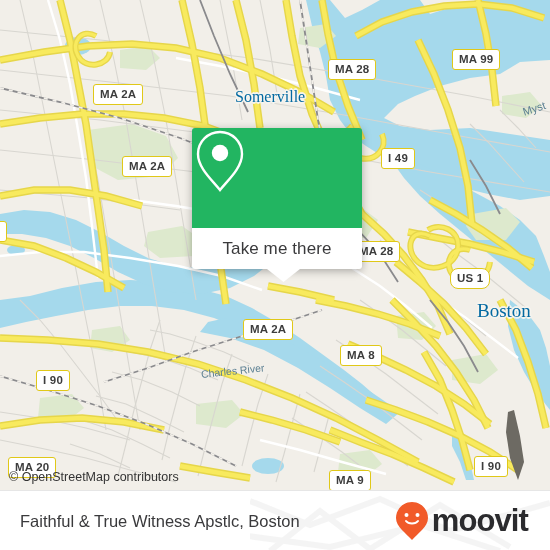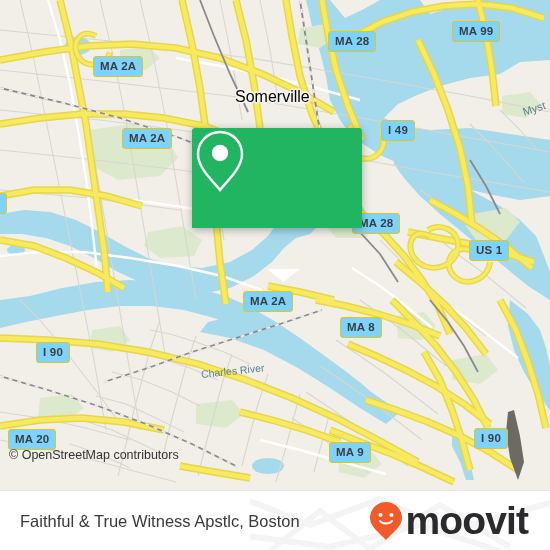--- a/index.html
+++ b/index.html
@@ -10,51 +10,52 @@
   }
   #app{position:relative;width:550px;height:550px;overflow:hidden;background:#f2efe9;}
 
   
   #map{position:absolute;left:0;top:0;width:550px;height:490px;overflow:hidden;background:#f2efe9;}
   #map svg{position:absolute;left:0;top:0;}
 
   
   .place-label{
     position:absolute;
-    font-family:Liberation Sans, sans-serif;
-    color:#000000;
+    font-family:Liberation Serif, serif;
+    color:#0369a1;
     white-space:nowrap;
     text-shadow:
       -1.6px 0 #f6f4ef, 1.6px 0 #f6f4ef, 0 -1.6px #f6f4ef, 0 1.6px #f6f4ef,
       -1.1px -1.1px #f6f4ef, 1.1px -1.1px #f6f4ef, -1.1px 1.1px #f6f4ef, 1.1px 1.1px #f6f4ef;
     pointer-events:none;
   }
   .water-label{
     position:absolute;
     font-family:"Liberation Sans", sans-serif;
     color:#5b7f92;
     white-space:nowrap;
     pointer-events:none;
   }
 
   
   .shield{
     position:absolute;
-    background:#7dd3fc;
+    background:#ffffff;
     border:1.6px solid #e0c818;
     border-radius:3px;
     color:#3d3d3d;
     font-family:"Liberation Sans", sans-serif;
     font-weight:bold;
     font-size:11.5px;
     line-height:1;
     padding:3.5px 6px 4px 6px;
     white-space:nowrap;
     letter-spacing:.2px;
     pointer-events:none;
+    margin-top:28px;
   }
 
   
   #card{
     position:absolute;
     left:192px;top:128px;width:170px;
     filter:drop-shadow(0 2px 4px rgba(0,0,0,.30));
   }
   #card-green{
     height:100px;background:#22b561;
@@ -70,21 +71,21 @@
     font-family:"Liberation Sans", sans-serif;
     font-size:17px;color:#3a3a3c;letter-spacing:.1px;
   }
   #card-tail{
     position:absolute;left:0;top:269px;width:170px;height:13px;
     pointer-events:none;
   }
 
   
   #attribution{
-    position:absolute;left:9px;top:448px;
+    position:absolute;left:9px;top:470px;
     font-family:"Liberation Sans", sans-serif;
     font-size:12.5px;color:#333333;
     white-space:nowrap;
     z-index:5;
   }
 
   
   #footer{
     position:absolute;left:0;top:490px;width:550px;height:60px;
     background:#ffffff;
@@ -97,21 +98,21 @@
     display:flex;align-items:center;
     font-family:"Liberation Sans", sans-serif;
     font-size:16.5px;color:#3a3a3c;white-space:nowrap;
   }
   #footer-logo{
     position:absolute;right:22px;top:0;height:60px;
     display:flex;align-items:center;gap:3px;
   }
   #logo-word{
     font-family:"Liberation Sans", sans-serif;
-    font-size:39px;font-weight:bold;color:#2b2b2e;letter-spacing:-.9px;
+    font-size:31px;font-weight:bold;color:#2b2b2e;letter-spacing:-.9px;
   }
 </style>
 </head>
 <body>
 
 <div id="app">
 
   <div id="map">
     <svg width="550" height="490" viewBox="0 0 550 490">
       <defs>
@@ -324,45 +325,49 @@
           <path d="M0,376 L48,390 L98,406 L146,424 L192,444 L236,466"></path>
           <path d="M104,382 L148,368 L192,352 L236,338 L280,324 L322,310"></path>
         </g>
 
         <path d="M514,410 L520,436 L524,462 L518,480 L510,458 L506,432 L508,412 Z" fill="#6d6a63"></path>
 
       </g>
     </svg>
 
     <div class="place-label" style="left:235px;top:88px;font-size:16px;">Somerville</div>
+    <div class="place-label" style="left:477px;top:300px;font-size:19px;">Boston</div>
 
     <div class="water-label" style="left:523px;top:106px;font-size:11px;transform:rotate(-18deg);transform-origin:left center;">Myst</div>
     <div class="water-label" style="left:201px;top:368px;font-size:10.5px;transform:rotate(-6deg);transform-origin:left center;">Charles River</div>
 
     <div class="shield" style="left:93px;top:56px;">MA 2A</div>
     <div class="shield" style="left:122px;top:128px;">MA 2A</div>
     <div class="shield" style="left:-14px;top:193px;">6</div>
     <div class="shield" style="left:328px;top:31px;">MA 28</div>
     <div class="shield" style="left:452px;top:21px;">MA 99</div>
     <div class="shield" style="left:381px;top:120px;">I 49</div>
     <div class="shield" style="left:352px;top:213px;">MA 28</div>
-    <div class="shield" style="left:469px;top:240px;">US 1</div>
+    <div class="shield" style="left:450px;top:240px;border-radius:8px;">US 1</div>
     <div class="shield" style="left:243px;top:291px;">MA 2A</div>
     <div class="shield" style="left:340px;top:317px;">MA 8</div>
     <div class="shield" style="left:36px;top:342px;">I 90</div>
     <div class="shield" style="left:8px;top:429px;">MA 20</div>
     <div class="shield" style="left:329px;top:442px;">MA 9</div>
     <div class="shield" style="left:474px;top:428px;">I 90</div>
 
     <div id="card">
       <div id="card-green">
         <svg width="56" height="66" viewBox="0 0 56 66">
           <path d="M28 4 C15.8 4 6 13.8 6 26 C6 40 20 52 28 62 C36 52 50 40 50 26 C50 13.8 40.2 4 28 4 Z" fill="none" stroke="#ffffff" stroke-width="2.4"></path>
           <circle cx="28" cy="25" r="8.2" fill="#ffffff"></circle>
         </svg>
+      </div>
+      <div id="card-white">
+        <span id="card-label">Take me there</span>
       </div>
     </div>
     <svg id="card-tail" style="left:192px;top:269px;">
       <polygon points="75,0 108,0 91.5,13" fill="#ffffff"></polygon>
     </svg>
 
     <div id="attribution">© OpenStreetMap contributors</div>
   </div>
 
   <div id="footer">

